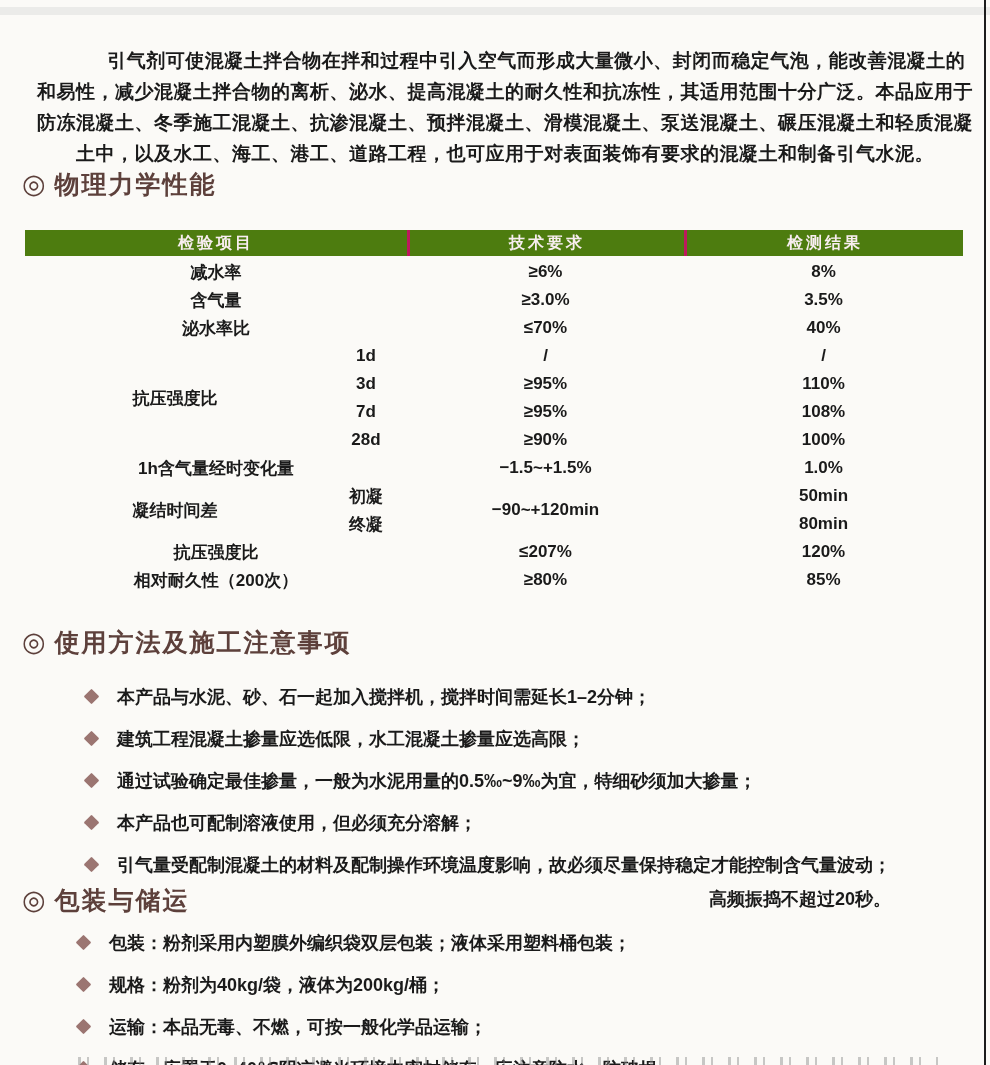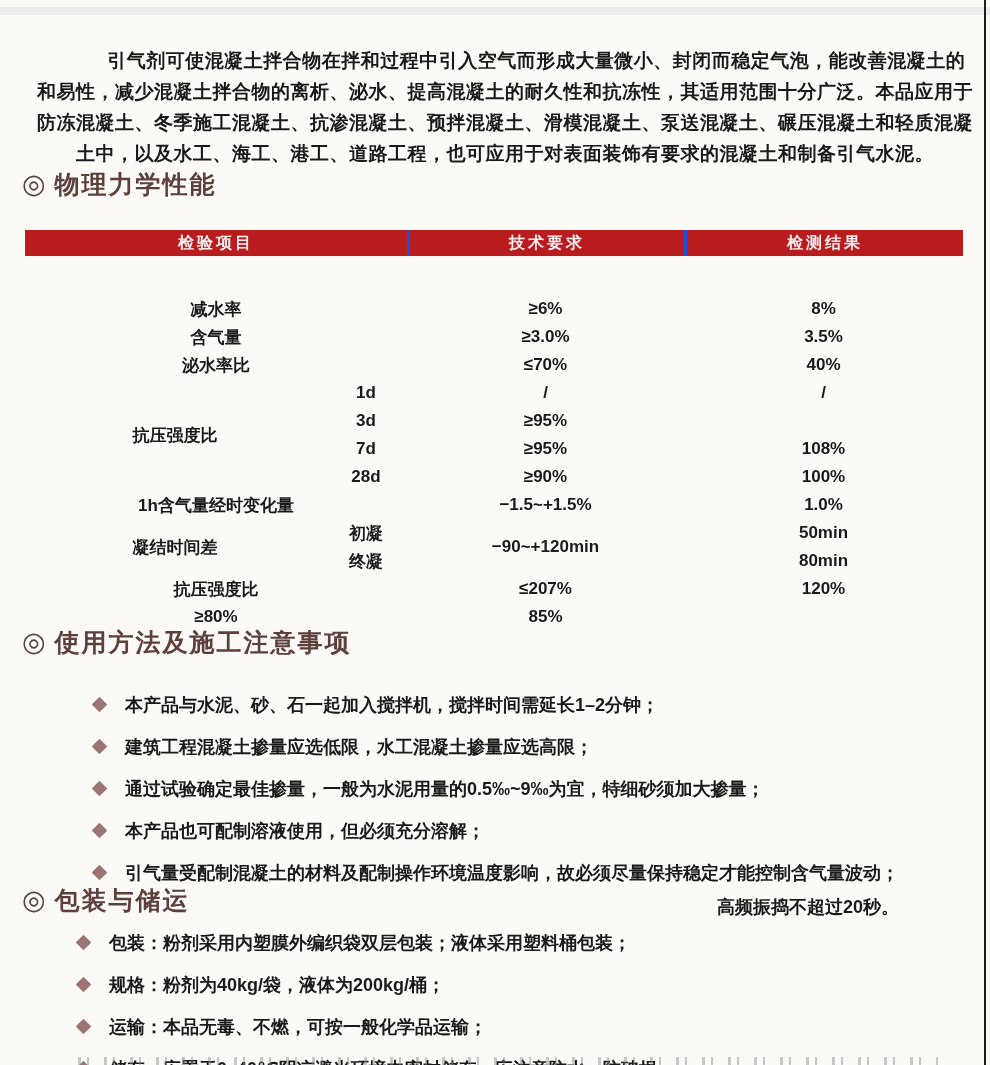--- a/index.html
+++ b/index.html
@@ -44,26 +44,26 @@
   
   .spec-table{
     position:absolute; left:25px; top:230px; width:938px;
     font-size:17px; font-weight:600;
   }
   .thead{
     display:grid; grid-template-columns:382px 277px 279px;
     height:26px;
   }
   .th{
-    background:#b91c1c; color:#f8eef0;
+    background:#4d7c0f; color:#f8eef0;
     display:flex; align-items:center; justify-content:center;
     font-size:16px; font-weight:600; letter-spacing:3px;font-family:Liberation Serif, serif;
   }
-  .th + .th{border-left:3px solid #1d4ed8;}
-  .tbody{padding-top:2px;margin-top:37px;}
+  .th + .th{border-left:3px solid #be185d;}
+  .tbody{padding-top:2px;}
   .row{
     display:grid; grid-template-columns:382px 277px 279px;
     height:28px;
   }
   .cell{display:flex; align-items:center; justify-content:center;}
   .group{
     display:grid; grid-template-columns:300px 82px 277px 279px;
     grid-auto-rows:28px;
   }
   .g-label{display:flex; align-items:center; justify-content:center;}
@@ -138,20 +138,21 @@
 
       <div class="group g-strength">
         <div class="g-label">抗压强度比</div>
 
         <div class="cell" style="grid-column:2;grid-row:1;">1d</div>
         <div class="cell" style="grid-column:3;grid-row:1;">/</div>
         <div class="cell" style="grid-column:4;grid-row:1;">/</div>
 
         <div class="cell" style="grid-column:2;grid-row:2;">3d</div>
         <div class="cell" style="grid-column:3;grid-row:2;">≥95%</div>
+        <div class="cell" style="grid-column:4;grid-row:2;">110%</div>
 
         <div class="cell" style="grid-column:2;grid-row:3;">7d</div>
         <div class="cell" style="grid-column:3;grid-row:3;">≥95%</div>
         <div class="cell" style="grid-column:4;grid-row:3;">108%</div>
 
         <div class="cell" style="grid-column:2;grid-row:4;">28d</div>
         <div class="cell" style="grid-column:3;grid-row:4;">≥90%</div>
         <div class="cell" style="grid-column:4;grid-row:4;">100%</div>
       </div>
 
@@ -171,33 +172,34 @@
         <div class="cell" style="grid-column:2;grid-row:2;text-align:center;">终凝</div>
         <div class="cell" style="grid-column:4;grid-row:2;">80min</div>
       </div>
 
       <div class="row">
         <div class="cell">抗压强度比</div>
         <div class="cell">≤207%</div>
         <div class="cell">120%</div>
       </div>
       <div class="row">
+        <div class="cell">相对耐久性（200次）</div>
         <div class="cell">≥80%</div>
         <div class="cell">85%</div>
       </div>
 
     </div>
   </div>
 
   <div class="heading h-usage">
     <span class="marker">◎</span>
     <span class="htitle">使用方法及施工注意事项</span>
   </div>
 
-  <ul class="blist usage-list" style="list-style:none;margin:16px;padding:0;">
+  <ul class="blist usage-list" style="list-style:none;margin:8px;padding:0;">
     <li class="bullet-item">
       <span class="diamond"></span>
       <span class="btext">本产品与水泥、砂、石一起加入搅拌机，搅拌时间需延长1–2分钟；</span>
     </li>
     <li class="bullet-item">
       <span class="diamond"></span>
       <span class="btext">建筑工程混凝土掺量应选低限，水工混凝土掺量应选高限；</span>
     </li>
     <li class="bullet-item">
       <span class="diamond"></span>

